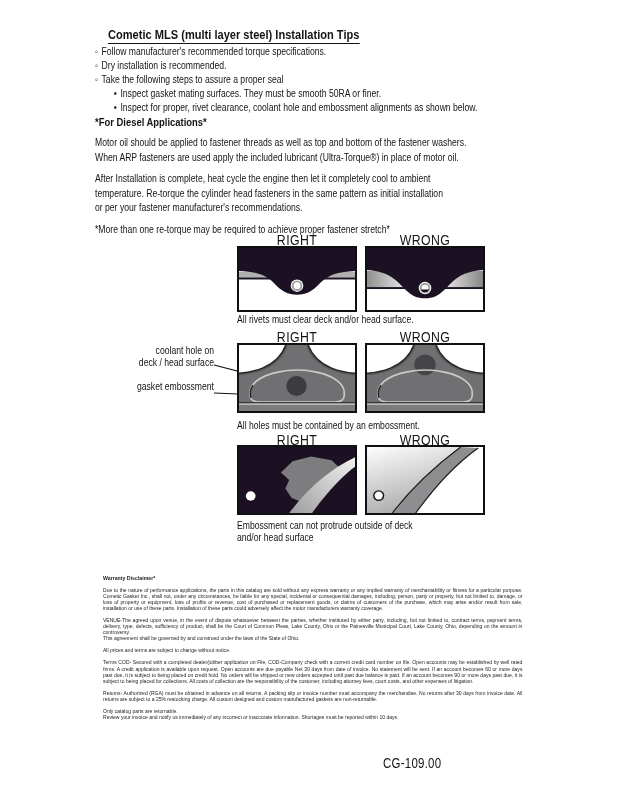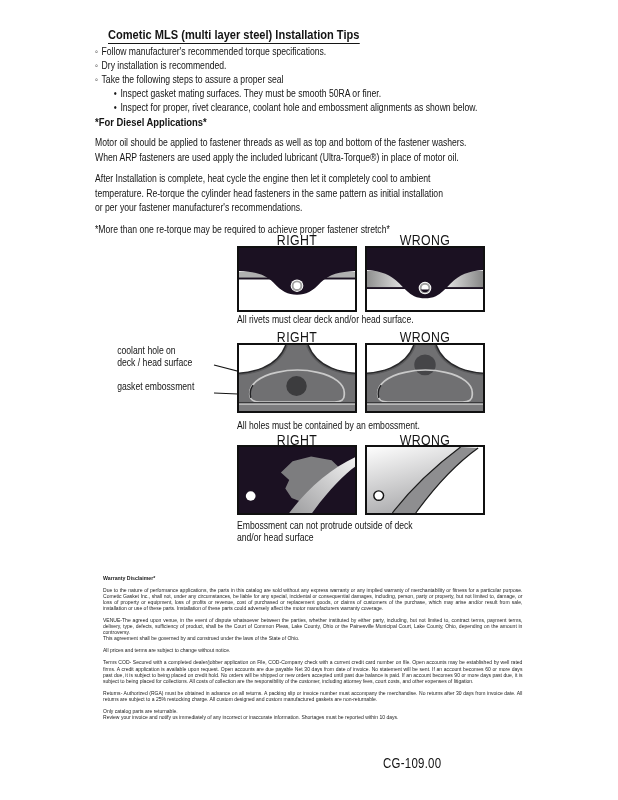--- a/index.html
+++ b/index.html
@@ -28,21 +28,21 @@
   .diesel { left:95px; top:116px; width:620px; }
   .diesel h2 { font-size:11.5px; font-weight:bold; margin-bottom:7px; }
   .dline { font-size:10.5px; line-height:14.5px; white-space:nowrap; }
   .dgap { height:7px; }
 
   .rw-label { font-size:15px; letter-spacing:.5px; text-align:center; font-weight:500; }
   .panel { border:2.5px solid #101010; background:#fff; }
   .panel svg { display:block; width:100%; height:100%; }
   .caption { font-size:10.5px; line-height:12px; white-space:nowrap; }
 
-  .side-labels { left:96px; top:344px; width:118px; text-align:left;
+  .side-labels { left:96px; top:344px; width:118px; text-align:right;
                  font-size:10.5px; line-height:12px; }
   .side-labels .gap { height:12px; }
 
   .pointer-svg { left:95px; top:340px; width:210px; height:70px; pointer-events:none; }
 
   .disclaimer { left:103px; top:575px; width:466px; font-size:5.6px; line-height:6.05px;
                 transform:scaleX(0.9); transform-origin:0 0; color:#1c1c1c; }
   .disclaimer h3 { font-size:5.8px; font-weight:bold; margin-bottom:6px; }
   .disclaimer p { margin-bottom:6px; text-align:justify; }
   .disclaimer p.tight { margin-bottom:0; }

